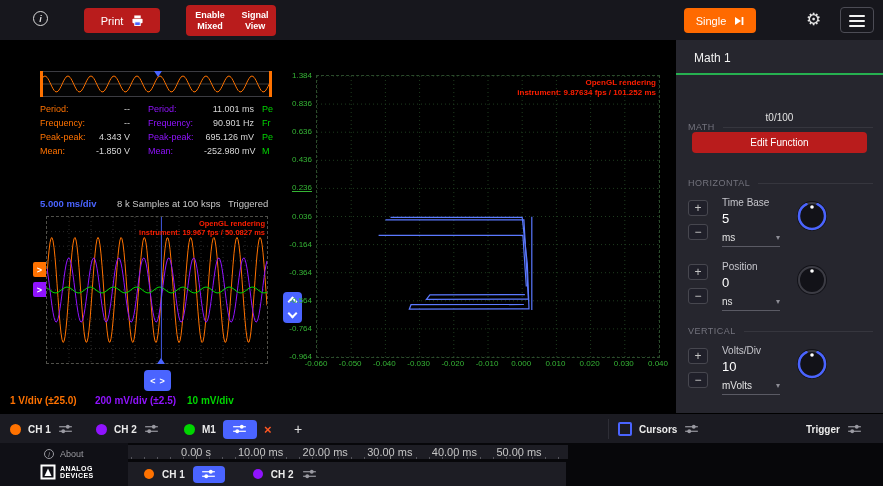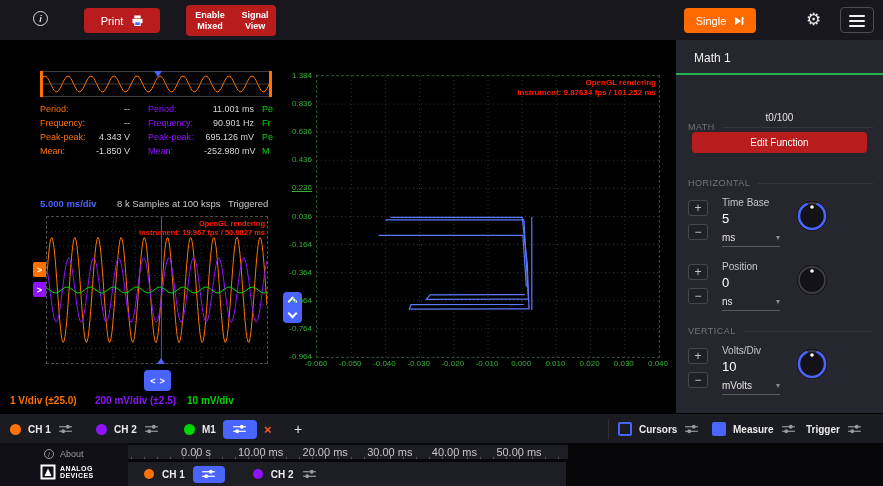--- a/index.html
+++ b/index.html
@@ -402,32 +402,20 @@
             </svg>
           </span>
         </span>
       <button class="close-x">×</button>
     </div>
     <button id="add-ch-btn">+</button>
     <div id="cb-divider"></div>
     <div class="chgrp" id="grp-cursors">
       <span class="checkbox"></span>
       <span class="chname">Cursors</span>
-      <span class="sliders">
-          <svg viewBox="0 0 16 11" width="15" height="10">
-            <line x1="1" y1="3" x2="15" y2="3" stroke="currentColor" stroke-width="1.3"></line>
-            <line x1="1" y1="8" x2="15" y2="8" stroke="currentColor" stroke-width="1.3"></line>
-            <circle cx="10.5" cy="3" r="2.1" fill="currentColor"></circle>
-            <circle cx="5.5" cy="8" r="2.1" fill="currentColor"></circle>
-          </svg>
-        </span>
-    </div>
-    <div class="chgrp" id="grp-measure">
-      <span class="checkbox filled"></span>
-      <span class="chname">Measure</span>
       <span class="sliders">
           <svg viewBox="0 0 16 11" width="15" height="10">
             <line x1="1" y1="3" x2="15" y2="3" stroke="currentColor" stroke-width="1.3"></line>
             <line x1="1" y1="8" x2="15" y2="8" stroke="currentColor" stroke-width="1.3"></line>
             <circle cx="10.5" cy="3" r="2.1" fill="currentColor"></circle>
             <circle cx="5.5" cy="8" r="2.1" fill="currentColor"></circle>
           </svg>
         </span>
     </div>
     <div class="chgrp" id="grp-trigger">

